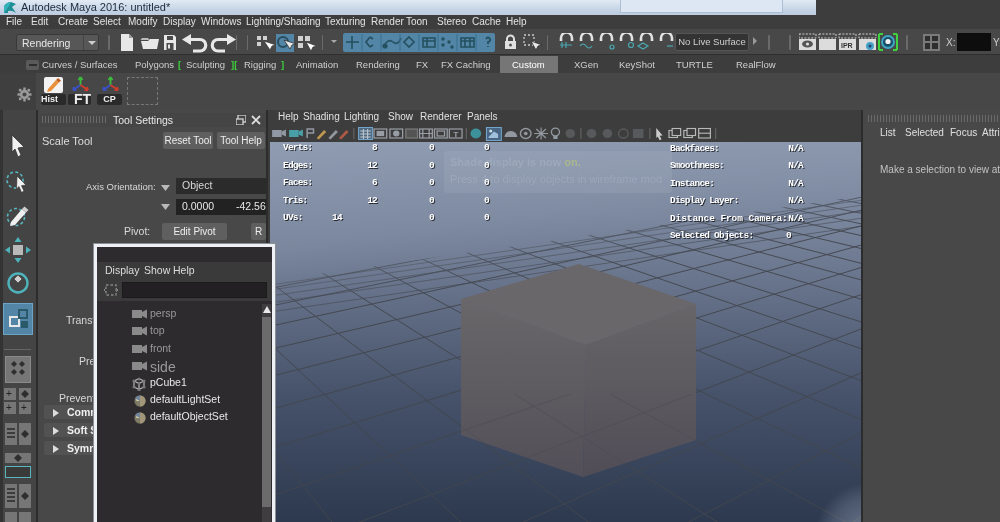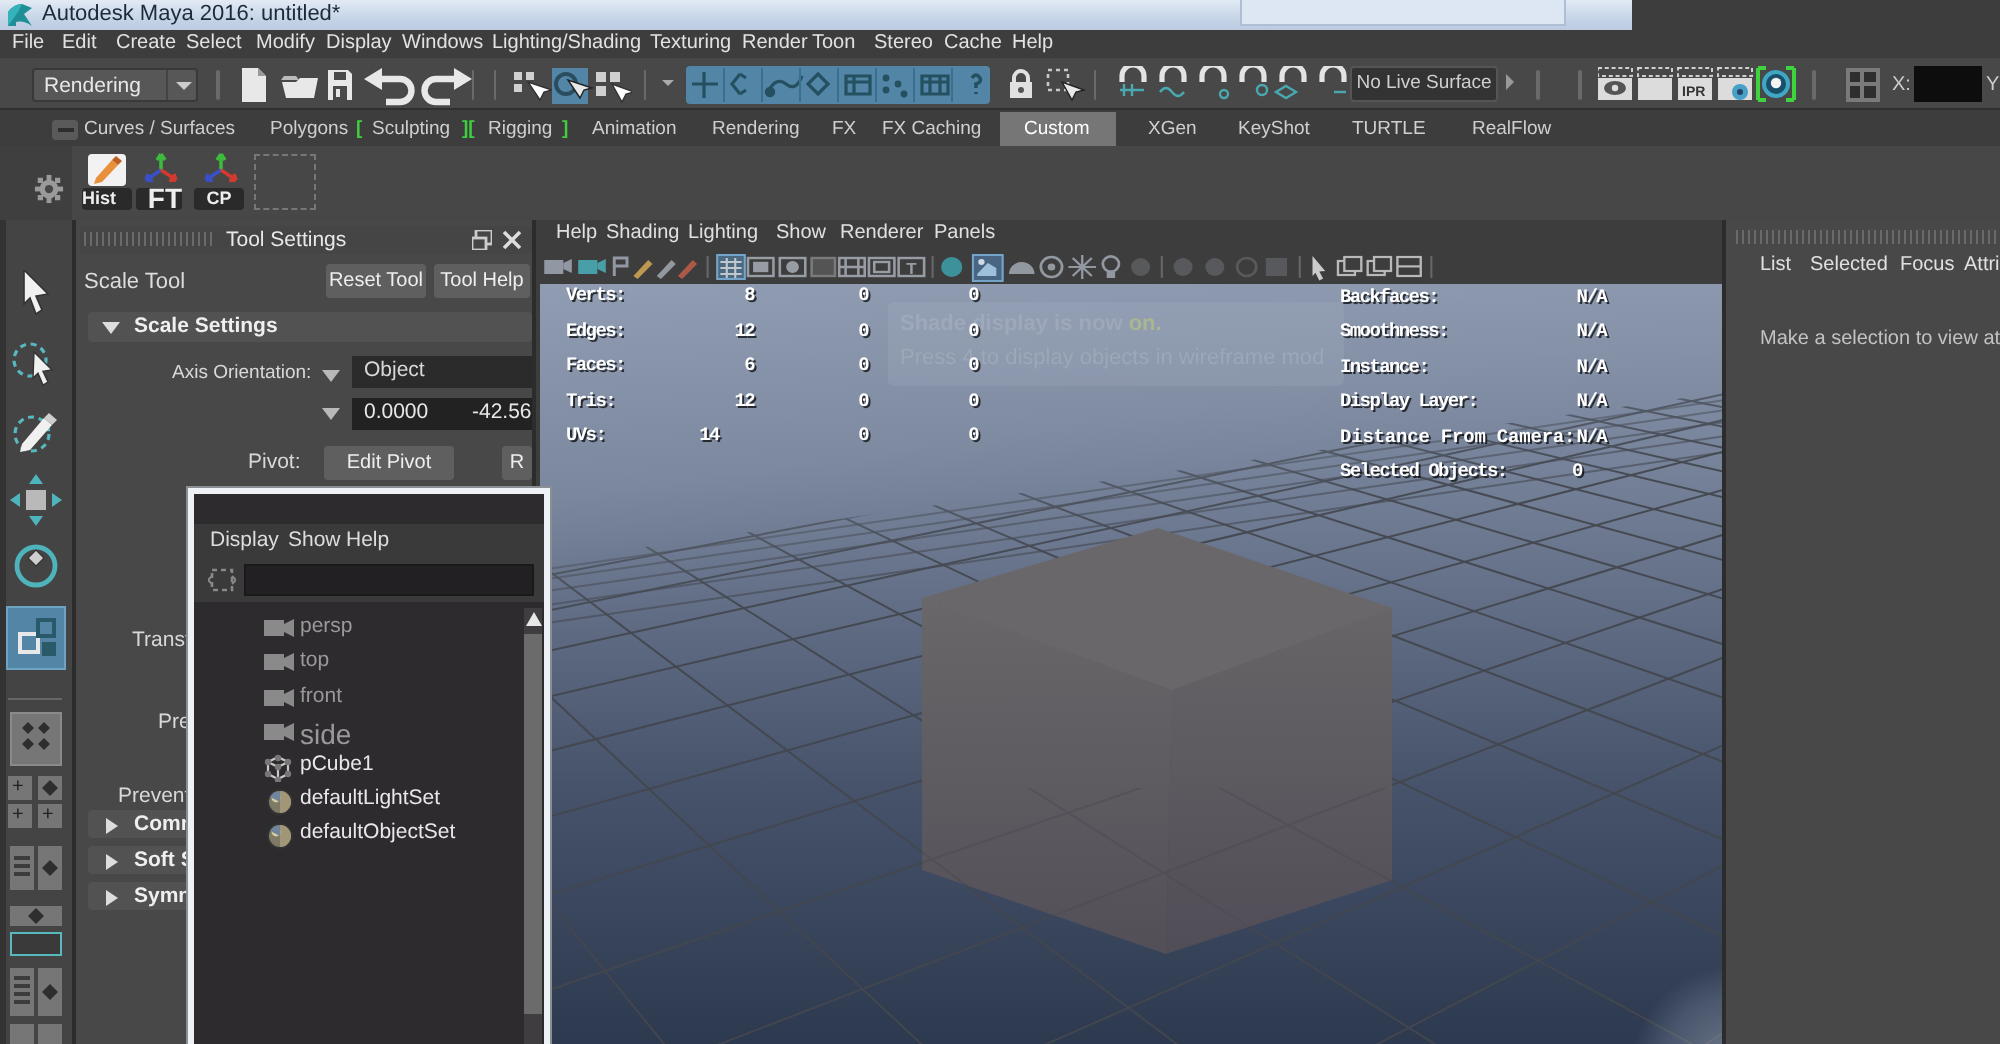--- a/index.html
+++ b/index.html
@@ -370,26 +370,20 @@
         <rect x="2" y="0" width="8" height="7" fill="none" stroke="#ccc" stroke-width="1.4"></rect>
         <rect x="0" y="4" width="7" height="6" fill="#454545" stroke="#ccc" stroke-width="1.4"></rect>
       </svg>
  <svg class="abs" style="left:211px;top:2px" width="10" height="10" viewBox="0 0 10 10">
         <path d="M1 1 L9 9 M9 1 L1 9" stroke="#ddd" stroke-width="1.8"></path>
       </svg>
 </div>
 <span class="abs" style="left:42px;top:135px;color:#dcdcdc;font-size:11px">Scale Tool</span>
 <div class="abs" style="left:163px;top:132px;width:50px;height:17px;background:#5f5f5f;border-radius:2px;color:#eee;font-size:10px;text-align:center;line-height:17px">Reset Tool</div>
 <div class="abs" style="left:217px;top:132px;width:48px;height:17px;background:#5f5f5f;border-radius:2px;color:#eee;font-size:10px;text-align:center;line-height:17px">Tool Help</div>
-<div class="abs" style="left:44px;top:156px;width:222px;height:15px;background:#525252;border-radius:2px">
- <svg class="abs" style="left:7px;top:5px" width="9" height="6">
-        <path d="M0 0 h9 l-4.5 6 z" fill="#ddd"></path>
-      </svg>
- <span class="abs" style="left:23px;top:1px;color:#efefef;font-size:10.5px;font-weight:bold">Scale Settings</span>
-</div>
 <span class="abs" style="left:86px;top:181px;color:#d8d8d8;font-size:9.5px">Axis Orientation:</span>
 <svg class="abs" style="left:161px;top:185px" width="9" height="6">
       <path d="M0 0 h9 l-4.5 6 z" fill="#b9b9b9"></path>
     </svg>
 <div class="abs" style="left:176px;top:178px;width:90px;height:16px;background:#2b2b2b;color:#d8d8d8;font-size:10.5px">
       <span class="abs" style="left:6px;top:1px">Object</span>
     </div>
 <svg class="abs" style="left:161px;top:204px" width="9" height="6">
       <path d="M0 0 h9 l-4.5 6 z" fill="#b9b9b9"></path>
     </svg>
@@ -690,21 +684,21 @@
         <div class="hud" style="left:177px;top:18px;width:42px;text-align:right">0</div>
   <div class="hud" style="left:13px;top:35px">Faces:</div>
         <div class="hud" style="left:62px;top:35px;width:45px;text-align:right">6</div>
         <div class="hud" style="left:122px;top:35px;width:42px;text-align:right">0</div>
         <div class="hud" style="left:177px;top:35px;width:42px;text-align:right">0</div>
   <div class="hud" style="left:13px;top:53px">Tris:</div>
         <div class="hud" style="left:62px;top:53px;width:45px;text-align:right">12</div>
         <div class="hud" style="left:122px;top:53px;width:42px;text-align:right">0</div>
         <div class="hud" style="left:177px;top:53px;width:42px;text-align:right">0</div>
   <div class="hud" style="left:13px;top:70px">UVs:</div>
-        <div class="hud" style="left:62px;top:70px;width:45px;text-align:center">14</div>
+        <div class="hud" style="left:62px;top:70px;width:45px;text-align:left">14</div>
         <div class="hud" style="left:122px;top:70px;width:42px;text-align:right">0</div>
         <div class="hud" style="left:177px;top:70px;width:42px;text-align:right">0</div>
   <div class="hud" style="left:400px;top:1px">Backfaces:</div>
         <div class="hud" style="left:492px;top:1px;width:41px;text-align:right">N/A</div>
   <div class="hud" style="left:400px;top:18px">Smoothness:</div>
         <div class="hud" style="left:492px;top:18px;width:41px;text-align:right">N/A</div>
   <div class="hud" style="left:400px;top:36px">Instance:</div>
         <div class="hud" style="left:492px;top:36px;width:41px;text-align:right">N/A</div>
   <div class="hud" style="left:400px;top:53px">Display Layer:</div>
         <div class="hud" style="left:492px;top:53px;width:41px;text-align:right">N/A</div>

